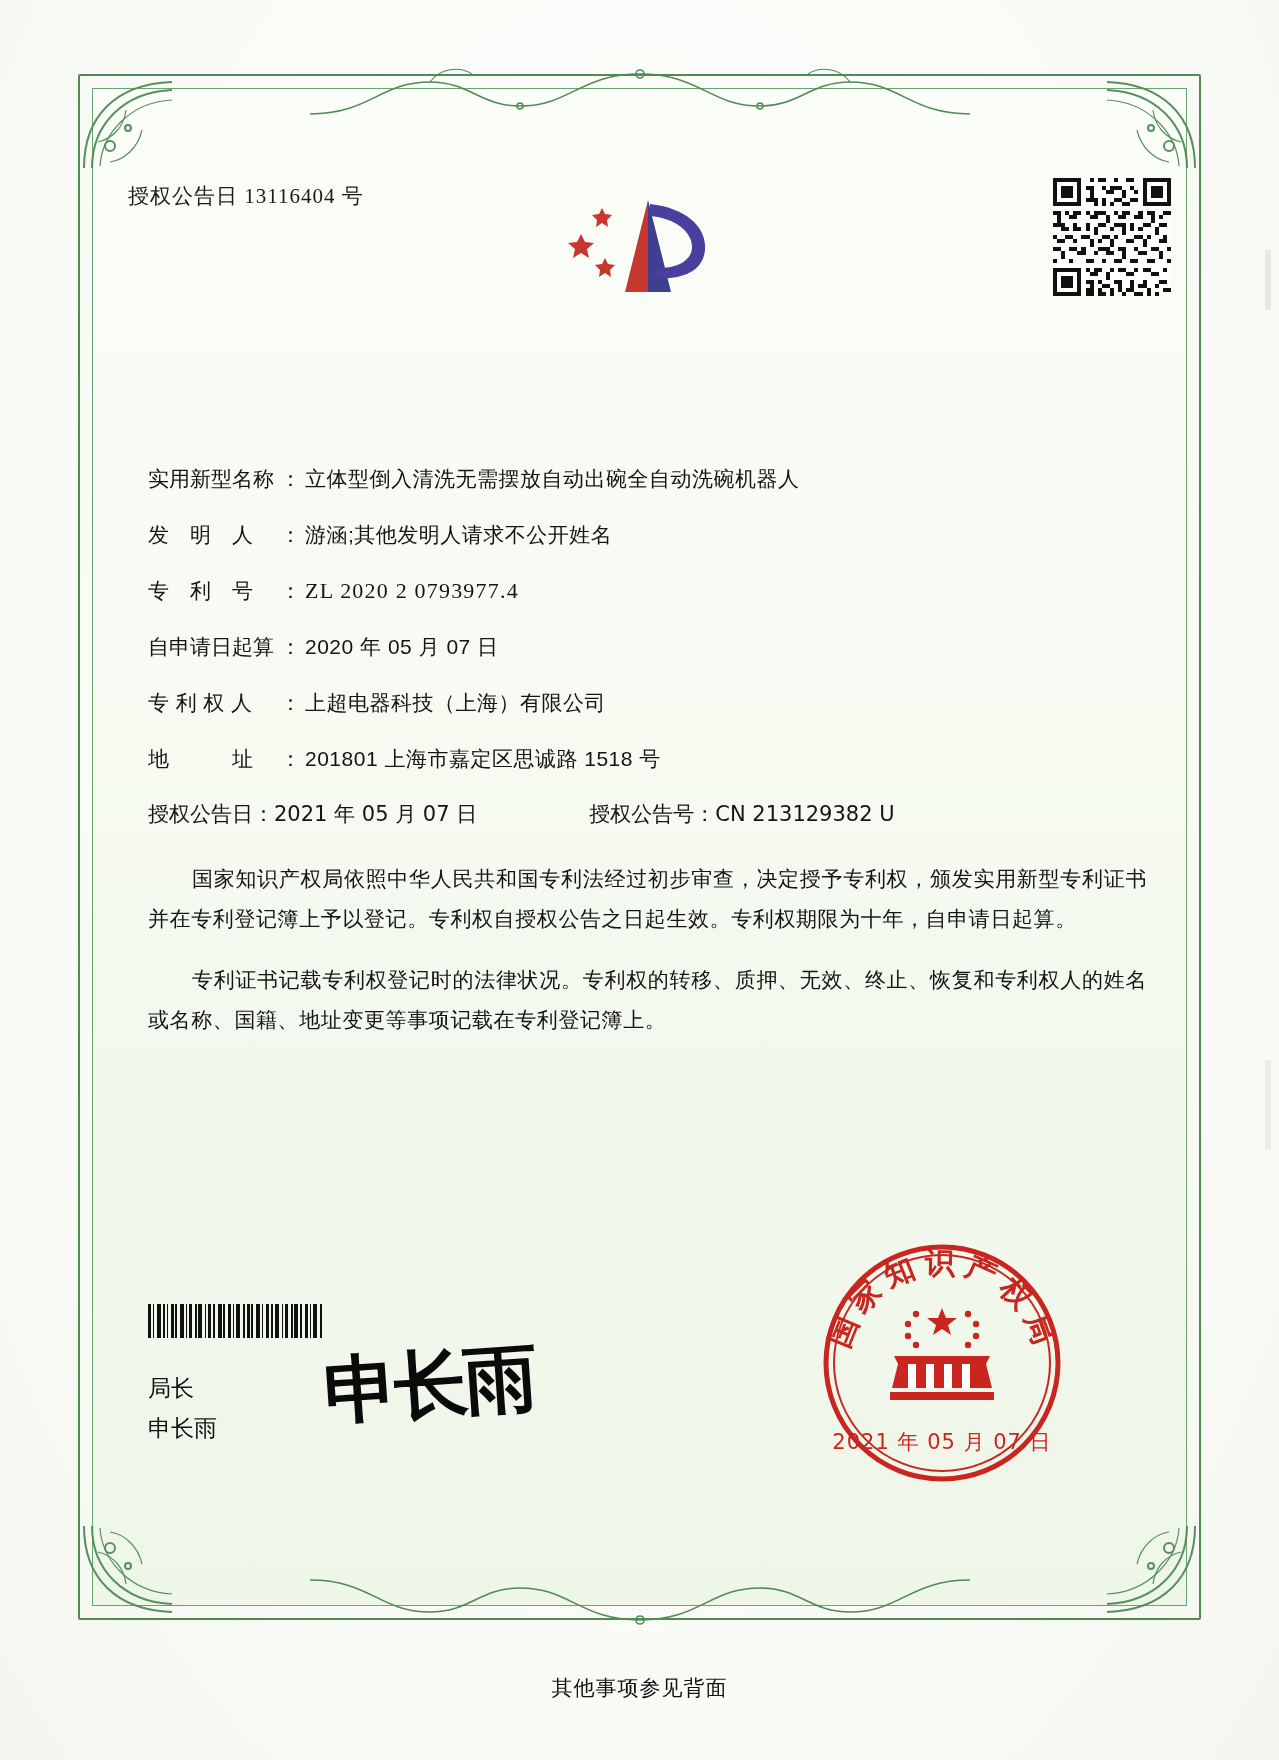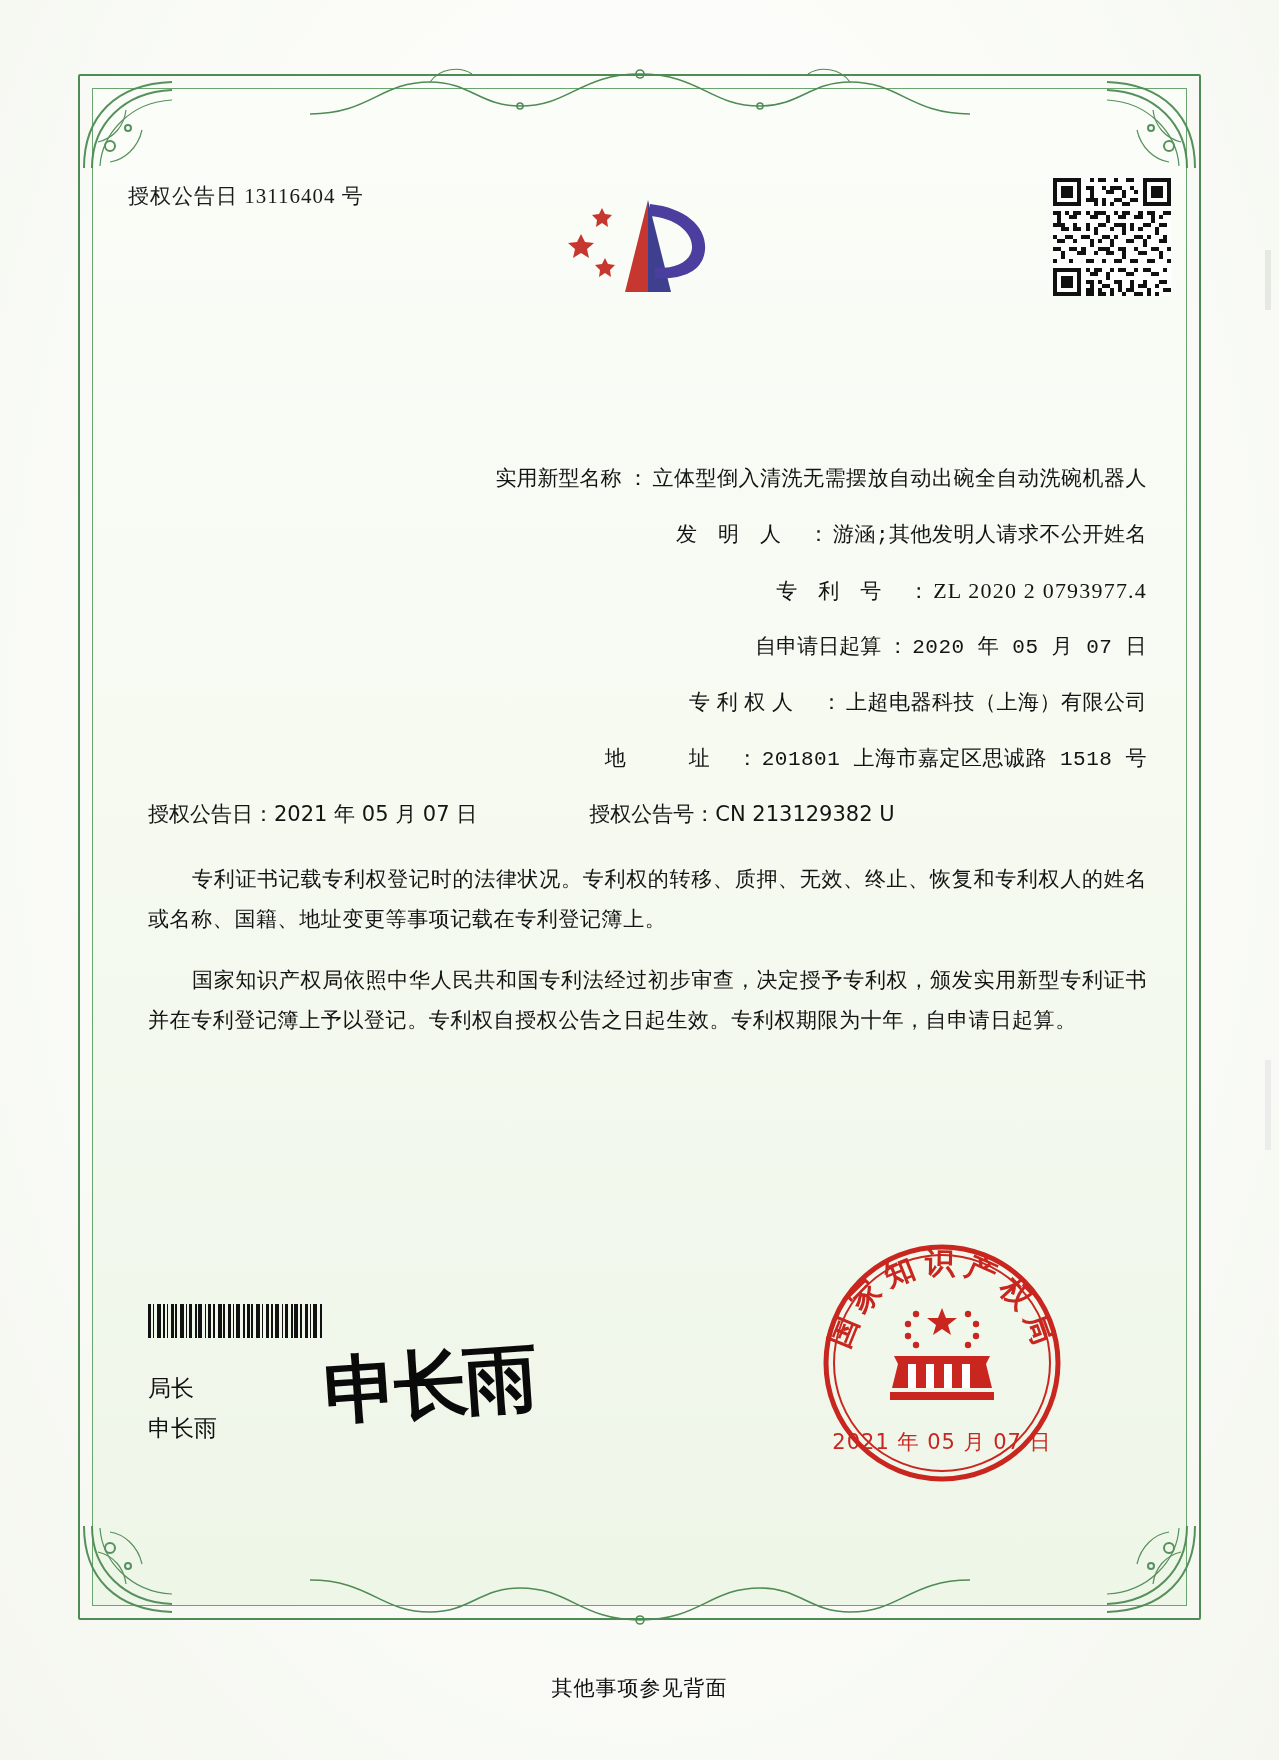--- a/index.html
+++ b/index.html
@@ -66,27 +66,27 @@
   .title{
     position:absolute;left:0;right:0;top:258px;text-align:center;
     font-size:52px;font-weight:bold;letter-spacing:6px;color:#111;
     font-family:"DejaVu Sans", sans-serif;
   }
 
   .fields{
     position:absolute;left:56px;right:40px;top:380px;
     font-size:21.5px;color:#141414;line-height:1;
   }
-  .field-row{display:flex;align-items:baseline;margin-bottom:34px;justify-content:flex-end;}
+  .field-row{display:flex;align-items:baseline;margin-bottom:34px;}
   .flabel{
     width:132px;flex:none;white-space:pre;
     font-family:"DejaVu Sans", sans-serif;font-size:21px;
   }
   .fsep{flex:none;margin-right:4px;font-family:"DejaVu Sans", sans-serif;font-size:21px;}
-  .fvalue{font-family:Liberation Mono, monospace;font-size:21px;letter-spacing:.5px;}
+  .fvalue{font-family:Liberation Sans, sans-serif;font-size:21px;letter-spacing:.5px;}
   .fvalue.mono{font-family:"Liberation Serif", serif;letter-spacing:1.2px;font-size:22px;}
 
   .row-two{display:flex;align-items:baseline;margin-bottom:34px;}
   .row-two .seg{display:flex;align-items:flex-end;}
   .row-two .seg.second{margin-left:112px;}
   .row-two .slabel{font-family:"DejaVu Sans", sans-serif;font-size:21px;white-space:pre;}
   .row-two .svalue{font-family:"DejaVu Sans", sans-serif;font-size:21px;}
 
   .para{
     font-family:"DejaVu Sans", sans-serif;
@@ -414,22 +414,22 @@
         <span class="seg">
           <span class="slabel">授权公告日：</span>
           <span class="svalue">2021 年 05 月 07 日</span>
         </span>
         <span class="seg second">
           <span class="slabel">授权公告号：</span>
           <span class="svalue">CN 213129382 U</span>
         </span>
       </div>
 
+      <p class="para">国家知识产权局依照中华人民共和国专利法经过初步审查，决定授予专利权，颁发实用新型专利证书并在专利登记簿上予以登记。专利权自授权公告之日起生效。专利权期限为十年，自申请日起算。</p>
       <p class="para p2">专利证书记载专利权登记时的法律状况。专利权的转移、质押、无效、终止、恢复和专利权人的姓名或名称、国籍、地址变更等事项记载在专利登记簿上。</p>
-      <p class="para">国家知识产权局依照中华人民共和国专利法经过初步审查，决定授予专利权，颁发实用新型专利证书并在专利登记簿上予以登记。专利权自授权公告之日起生效。专利权期限为十年，自申请日起算。</p>
     </div>
 
     <div class="barcode">
       <i style="width:3px"></i>
         <i style="width:2px;background:transparent"></i>
       <i style="width:1px"></i>
         <i style="width:3px;background:transparent"></i>
       <i style="width:4px"></i>
         <i style="width:2px;background:transparent"></i>
       <i style="width:2px"></i>

